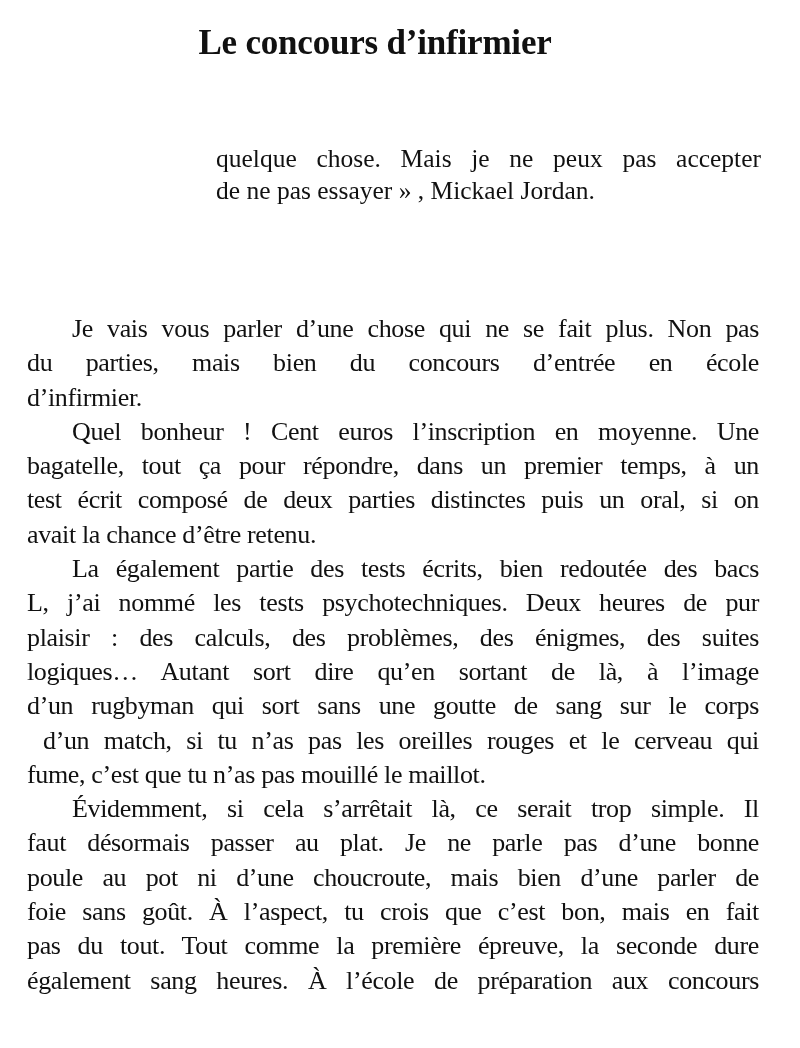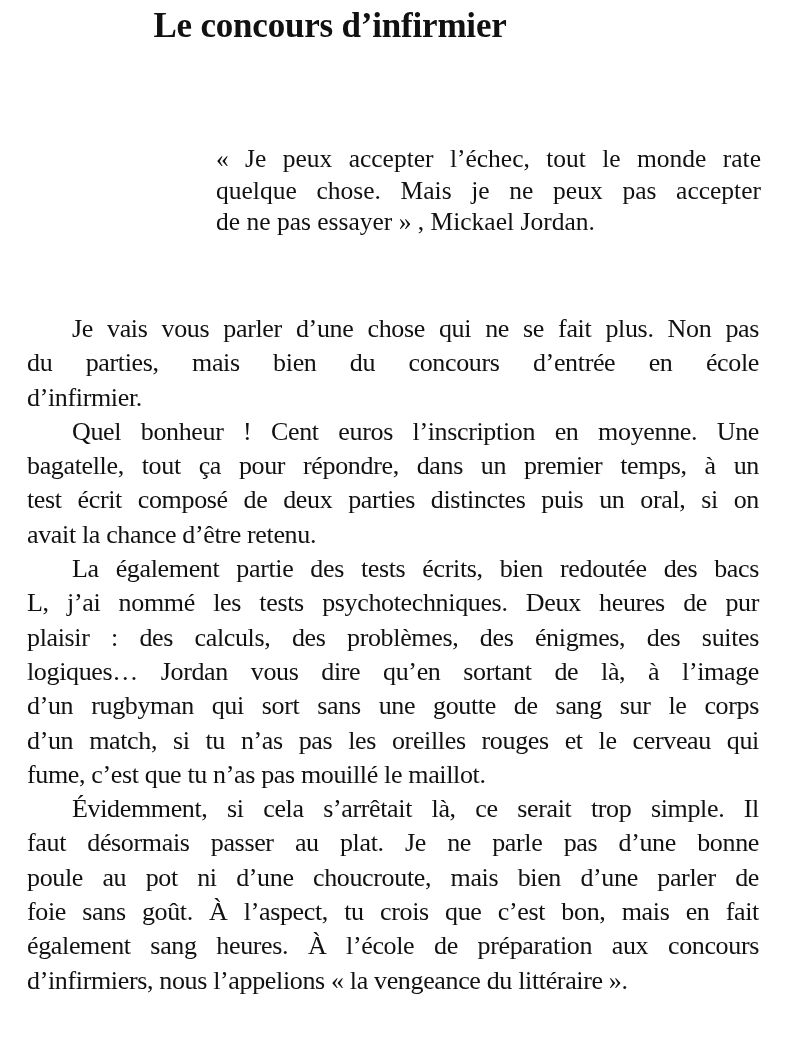--- a/index.html
+++ b/index.html
@@ -17,22 +17,23 @@
     }
     .title {
       position: absolute;
       top: 2px;
       left: 0;
       width: 660px;
       text-align: center;
       font-weight: bold;
       font-size: 35px;
       line-height: 48px;
-      margin: 0;
+      margin: 17px;
       letter-spacing: -0.2px;
+      padding-left: 28px;
     }
     .epigraph {
       position: absolute;
       top: 143px;
       left: 216px;
       width: 545px;
       font-size: 25.5px;
       line-height: 31.5px;
     }
     .epigraph .line,
@@ -58,47 +59,46 @@
     .body-text .line.indent {
       padding-left: 45px;
     }
   </style>
 </head>
 <body>
 
 <h1 class="title">Le concours d’infirmier</h1>
 
 <div class="epigraph">
-  <span class="line" style="white-space: normal;">« Je peux accepter l’échec, tout le monde rate</span>
   <span class="line" style="white-space: normal;">quelque chose. Mais je ne peux pas accepter</span>
   <span class="line last">de ne pas essayer » , Mickael Jordan.</span>
 </div>
 
 <div class="body-text">
   <div>
     <span class="line indent" style="white-space: normal;">Je vais vous parler d’une chose qui ne se fait plus. Non pas</span>
     <span class="line" style="white-space: normal;">du parties, mais bien du concours d’entrée en école</span>
     <span class="line last">d’infirmier.</span>
   </div>
   <div>
     <span class="line indent" style="white-space: normal;">Quel bonheur ! Cent euros l’inscription en moyenne. Une</span>
     <span class="line" style="white-space: normal;">bagatelle, tout ça pour répondre, dans un premier temps, à un</span>
     <span class="line" style="white-space: normal;">test écrit composé de deux parties distinctes puis un oral, si on</span>
     <span class="line last">avait la chance d’être retenu.</span>
   </div>
   <div>
     <span class="line indent" style="white-space: normal;">La également partie des tests écrits, bien redoutée des bacs</span>
     <span class="line" style="white-space: normal;">L, j’ai nommé les tests psychotechniques. Deux heures de pur</span>
     <span class="line" style="white-space: normal;">plaisir : des calculs, des problèmes, des énigmes, des suites</span>
-    <span class="line" style="white-space: normal;">logiques… Jordan vous dire qu’en sortant de là, à l’image</span>
+    <span class="line" style="white-space: normal;">logiques… Autant sort dire qu’en sortant de là, à l’image</span>
     <span class="line" style="white-space: normal;">d’un rugbyman qui sort sans une goutte de sang sur le corps</span>
-    <span class="line" style="white-space: normal;">d’un match, si tu n’as pas les oreilles rouges et le cerveau qui</span>
+    <span class="line" style="white-space: normal; margin-left: 16px;">d’un match, si tu n’as pas les oreilles rouges et le cerveau qui</span>
     <span class="line last">fume, c’est que tu n’as pas mouillé le maillot.</span>
   </div>
   <div>
     <span class="line indent" style="white-space: normal;">Évidemment, si cela s’arrêtait là, ce serait trop simple. Il</span>
     <span class="line" style="white-space: normal;">faut désormais passer au plat. Je ne parle pas d’une bonne</span>
     <span class="line" style="white-space: normal;">poule au pot ni d’une choucroute, mais bien d’une parler de</span>
     <span class="line" style="white-space: normal;">foie sans goût. À l’aspect, tu crois que c’est bon, mais en fait</span>
+    <span class="line" style="white-space: normal;">pas du tout. Tout comme la première épreuve, la seconde dure</span>
     <span class="line" style="white-space: normal;">également sang heures. À l’école de préparation aux concours</span>
-    <span class="line last">d’infirmiers, nous l’appelions « la vengeance du littéraire ».</span>
   </div>
 </div>
 
 </body></html>

